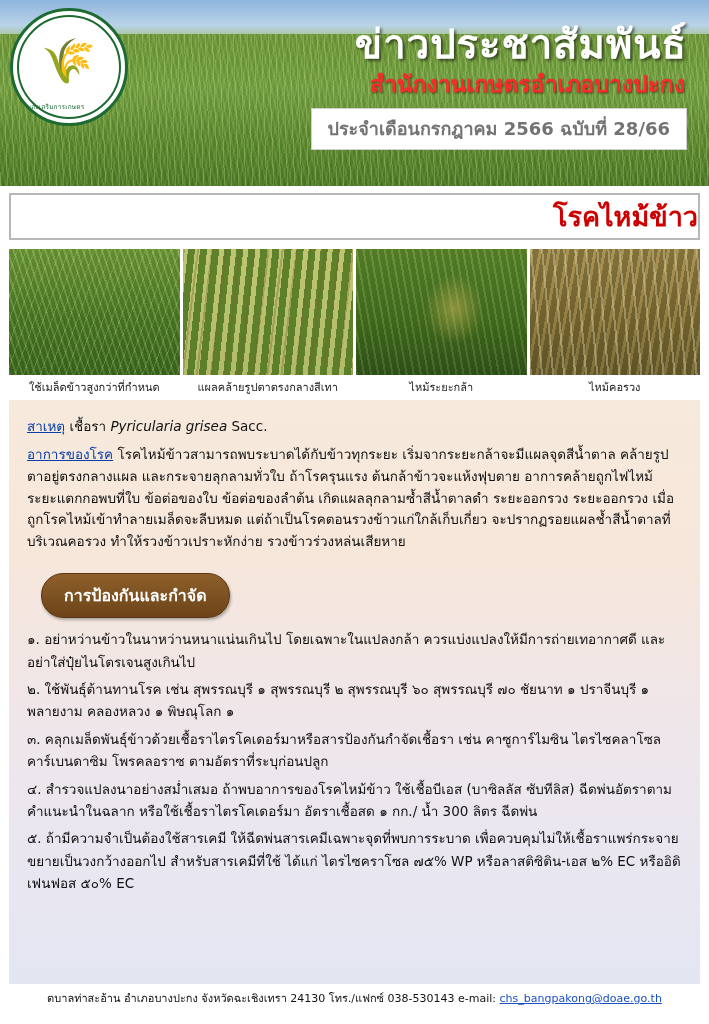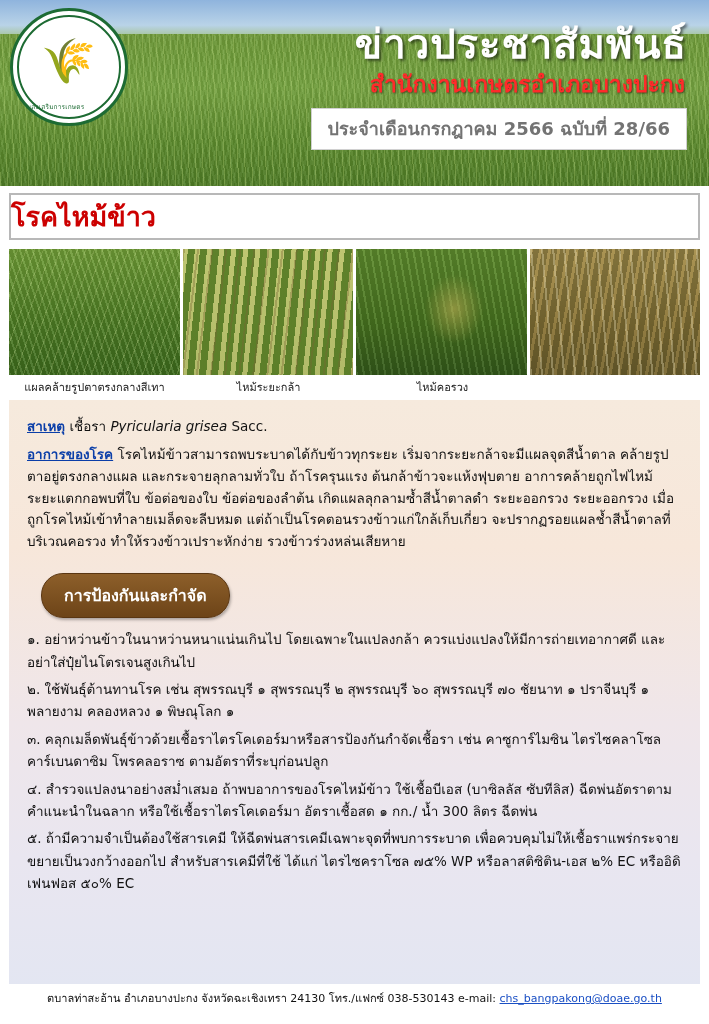--- a/index.html
+++ b/index.html
@@ -117,21 +117,21 @@
   
   .title-box-wrap {
     position: absolute;
     top: 186px; left: 0; width: 709px; height: 62px;
     background: #ffffff;
     padding: 7px 9px 0 9px;
   }
   .title-box {
     border: 2px solid #b8b8b8;
     height: 47px;
-    display:flex; align-items:center; justify-content:flex-start;
+    display:flex; align-items:center; justify-content:flex-end;
     background:#fff;
   }
   .title-box span {
     font-size: 27px; font-weight: bold; color: #cc0000;
   }
 
   
   .photos {
     position: absolute;
     top: 249px; left: 9px;
@@ -200,21 +200,21 @@
   }
   .para {
     font-size: 13.5px;
     color: #111;
     line-height: 1.62;
     text-indent: 0;
     margin: 0 0 6px 0;
   }
   .lbl {
     color: #0b3ea8;
-    font-weight: bold;
+    font-weight: normal;
     text-decoration: underline;
   }
   .italic { font-style: italic; }
 
   .section-btn {
     display: inline-block;
     margin: 14px 0 10px 14px;
     background: linear-gradient(to bottom, #8d5f2a, #6d4418);
     color: #ffffff;
     font-size: 16px;
@@ -271,20 +271,21 @@
     </div>
   </div>
 
   <div class="photos">
     <div class="photo p1"></div>
     <div class="photo p2"></div>
     <div class="photo p3"></div>
     <div class="photo p4"></div>
   </div>
   <div class="captions">
+    <div class="caption">ใช้เมล็ดข้าวสูงกว่าที่กำหนด</div>
     <div class="caption">แผลคล้ายรูปตาตรงกลางสีเทา</div>
     <div class="caption">ไหม้ระยะกล้า</div>
     <div class="caption">ไหม้คอรวง</div>
   </div>
 
   <div class="body-panel">
 
     <p class="para">
       <span class="lbl">สาเหตุ</span><span> เชื้อรา </span><span class="italic">Pyricularia grisea</span><span> Sacc.</span>
     </p>

